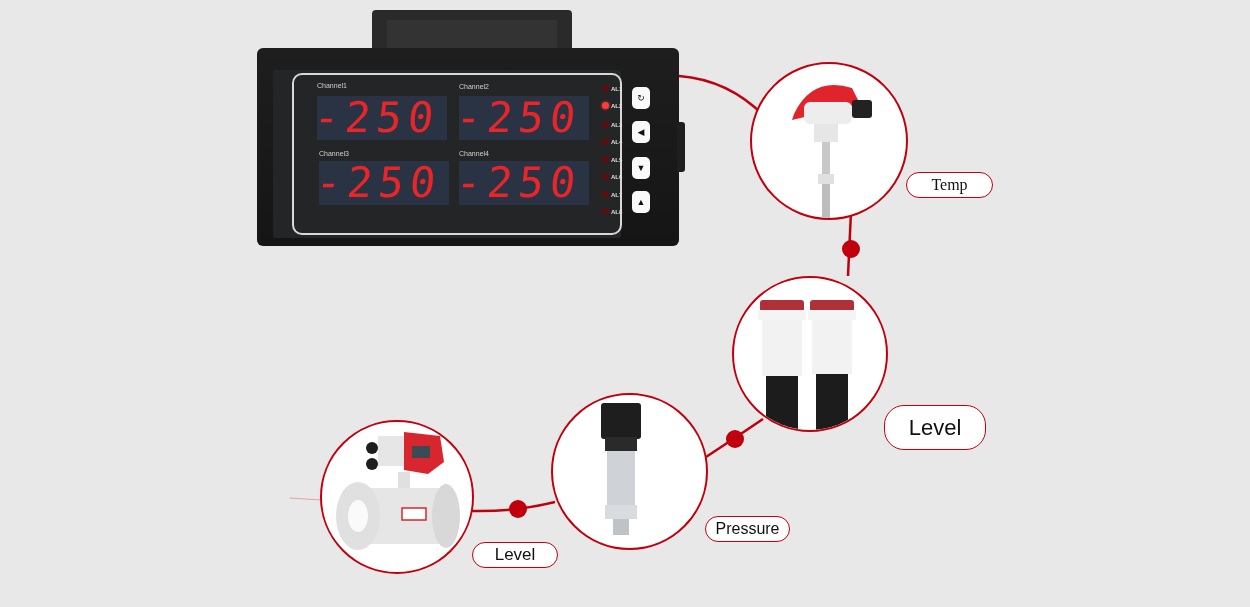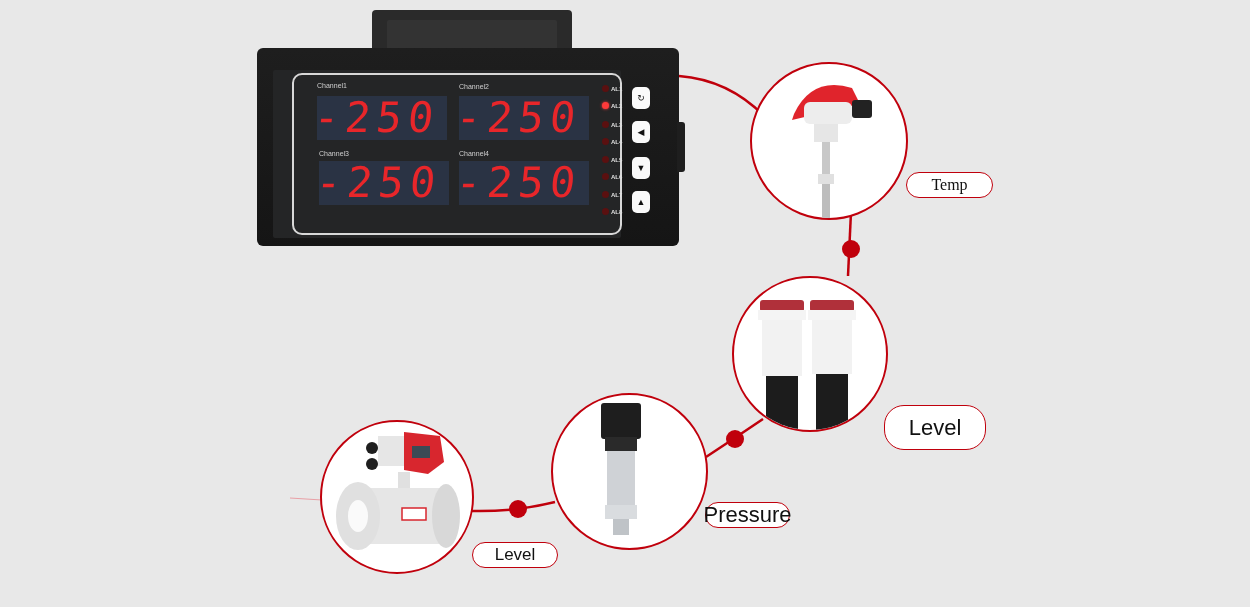--- a/index.html
+++ b/index.html
@@ -149,21 +149,21 @@
 
   <div class="sensor" style="left:551px; top:393px; width:157px; height:157px;">
     <svg width="157" height="157">
       <rect x="48" y="8" width="40" height="36" rx="3" fill="#1e1e1e"></rect>
       <rect x="52" y="42" width="32" height="14" fill="#2a2a2a"></rect>
       <rect x="54" y="56" width="28" height="56" fill="#cfd2d6"></rect>
       <rect x="52" y="110" width="32" height="14" fill="#d9dcdf"></rect>
       <rect x="60" y="124" width="16" height="16" fill="#bfc3c7"></rect>
     </svg>
   </div>
-  <div class="pill" style="left:705px; top:502px; width:85px; height:26px; font-size:22px;">Pressure</div>
+  <div class="pill" style="left:705px; top:516px; width:85px; height:26px; font-size:16px;">Pressure</div>
 
   <div class="sensor" style="left:320px; top:420px; width:154px; height:154px;">
     <svg width="154" height="154">
       <circle cx="50" cy="26" r="6" fill="#1e1e1e"></circle>
       <circle cx="50" cy="42" r="6" fill="#1e1e1e"></circle>
       <rect x="56" y="14" width="30" height="30" fill="#e6e6e6"></rect>
       <path d="M82 10 L118 14 L122 40 L106 52 L82 48 Z" fill="#d8262e"></path>
       <rect x="90" y="24" width="18" height="12" fill="#3b4a55"></rect>
       <rect x="76" y="50" width="12" height="20" fill="#e0e0e0"></rect>
       <rect x="36" y="66" width="90" height="56" rx="6" fill="#e6e6e6"></rect>

